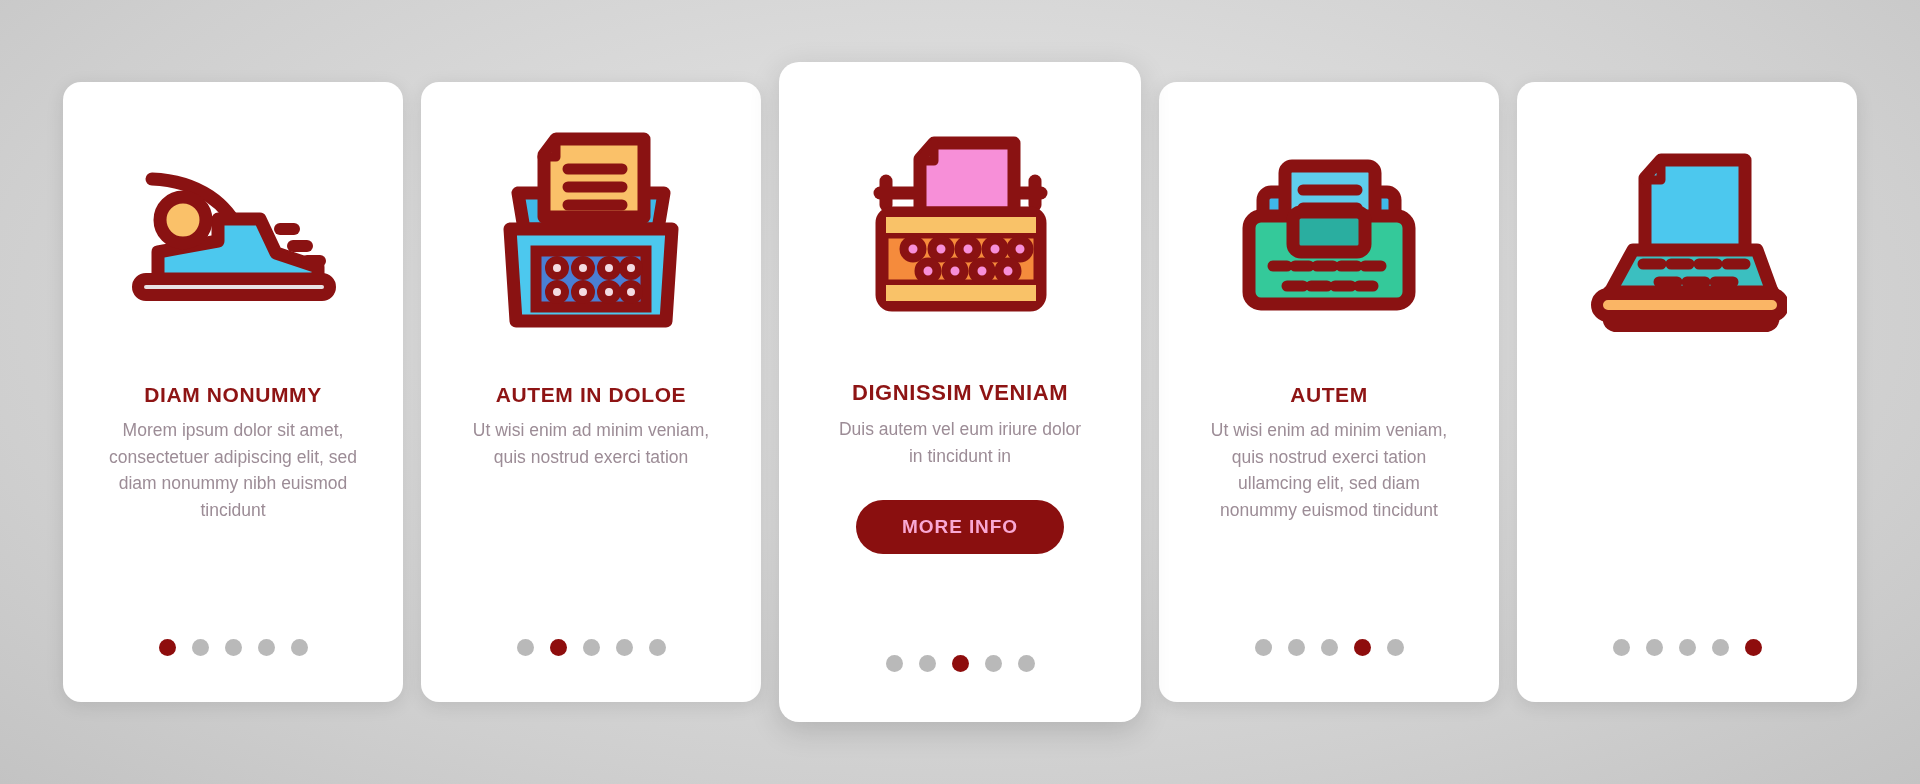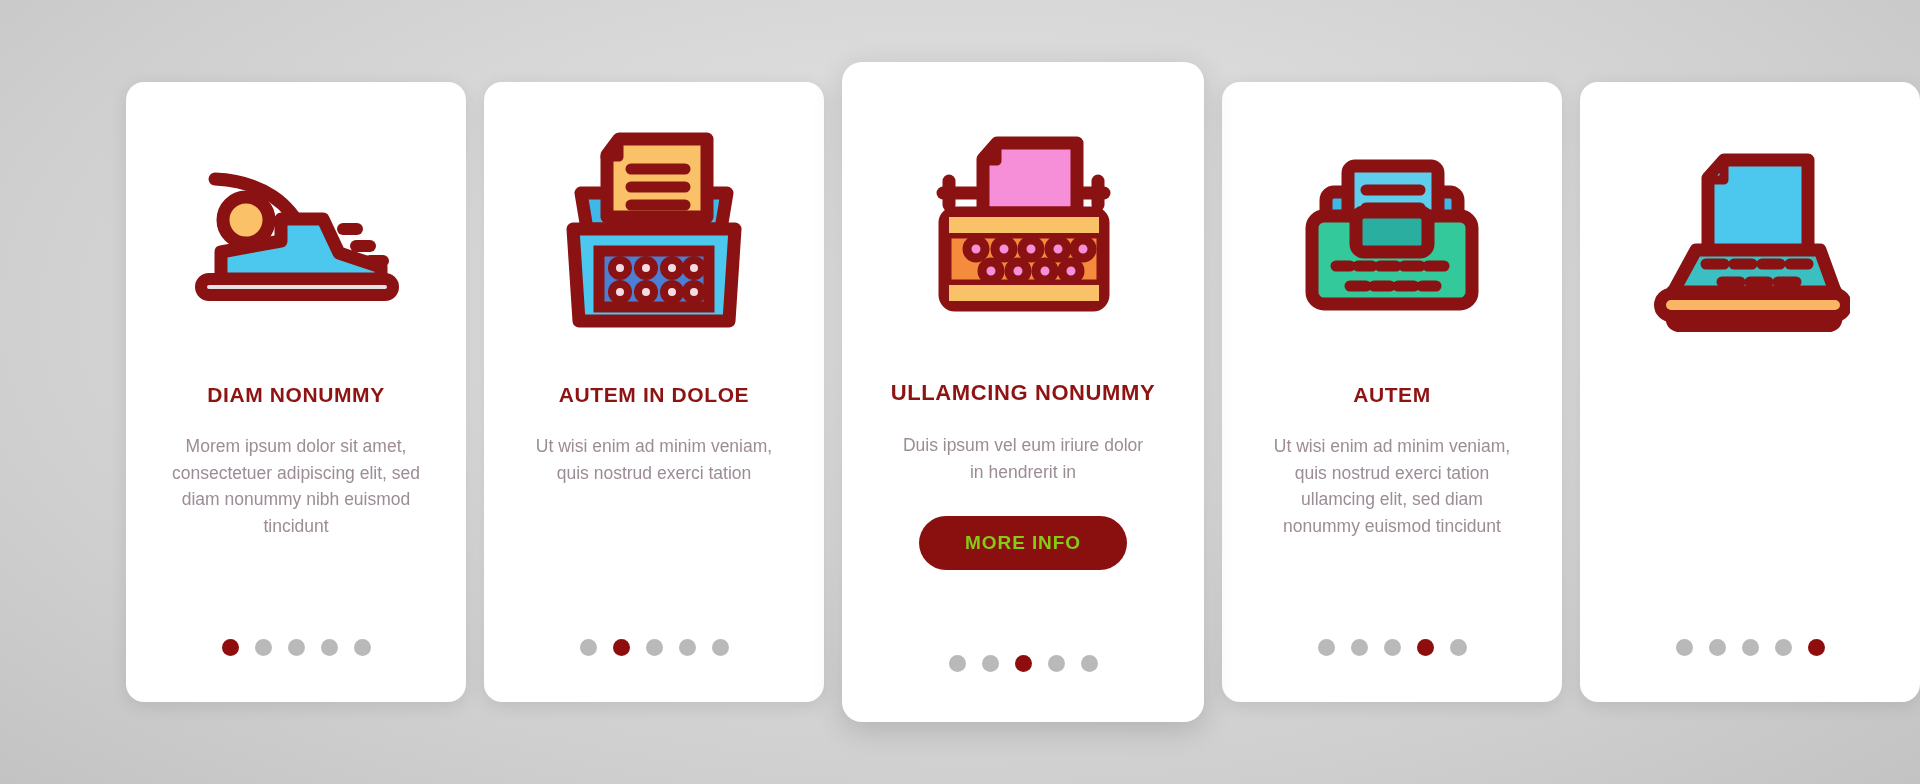--- a/index.html
+++ b/index.html
@@ -18,21 +18,21 @@
     align-items: center;
     justify-content: center;
   }
 
   .stage {
     width: 1920px;
     height: 784px;
     position: relative;
     display: flex;
     align-items: center;
-    justify-content: flex-end;
+    justify-content: center;
     gap: 18px;
   }
 
   
   .card {
     width: 340px;
     height: 620px;
     background: #ffffff;
     border-radius: 18px;
     box-shadow: 0 4px 18px rgba(0,0,0,0.10);
@@ -70,34 +70,34 @@
     font-weight: bold;
     font-size: 21px;
     letter-spacing: 0.6px;
     text-align: center;
     line-height: 1.2;
     white-space: nowrap;
   }
   .card.featured .card-title { font-size: 22px; }
 
   .card-body {
-    margin-top: 26px;
+    margin-top: 10px;
     color: #9c8c96;
     font-size: 17.5px;
     line-height: 1.52;
     text-align: center;
     max-width: 252px;
   }
   .card.featured .card-body { max-width: 244px; }
 
   
   .more-btn {
     margin-top: 30px;
     background: #8a0f0f;
-    color: #84cc16;
+    color: #f9a8d4;
     border: none;
     border-radius: 30px;
     font-family: "Liberation Sans", sans-serif;
     font-weight: bold;
     font-size: 19px;
     letter-spacing: 0.9px;
     padding: 16px 46px;
     cursor: pointer;
   }
 
@@ -214,22 +214,22 @@
           <circle cx="110" cy="128" r="9"></circle>
             <circle cx="137" cy="128" r="9"></circle>
           <circle cx="162" cy="128" r="9"></circle>
           <circle cx="70" cy="150" r="9"></circle>
             <circle cx="97" cy="150" r="9"></circle>
           <circle cx="124" cy="150" r="9"></circle>
             <circle cx="150" cy="150" r="9"></circle>
         </g>
       </svg>
     </div>
-    <div class="card-title">ULLAMCING NONUMMY</div>
-    <div class="card-body">Duis ipsum vel eum iriure dolor in hendrerit in</div>
+    <div class="card-title">DIGNISSIM VENIAM</div>
+    <div class="card-body">Duis autem vel eum iriure dolor in tincidunt in</div>
     <button class="more-btn">MORE INFO</button>
     <div class="dots">
       <span class="dot"></span>
       <span class="dot"></span>
       <span class="dot active"></span>
       <span class="dot"></span>
       <span class="dot"></span>
     </div>
   </div>
 

